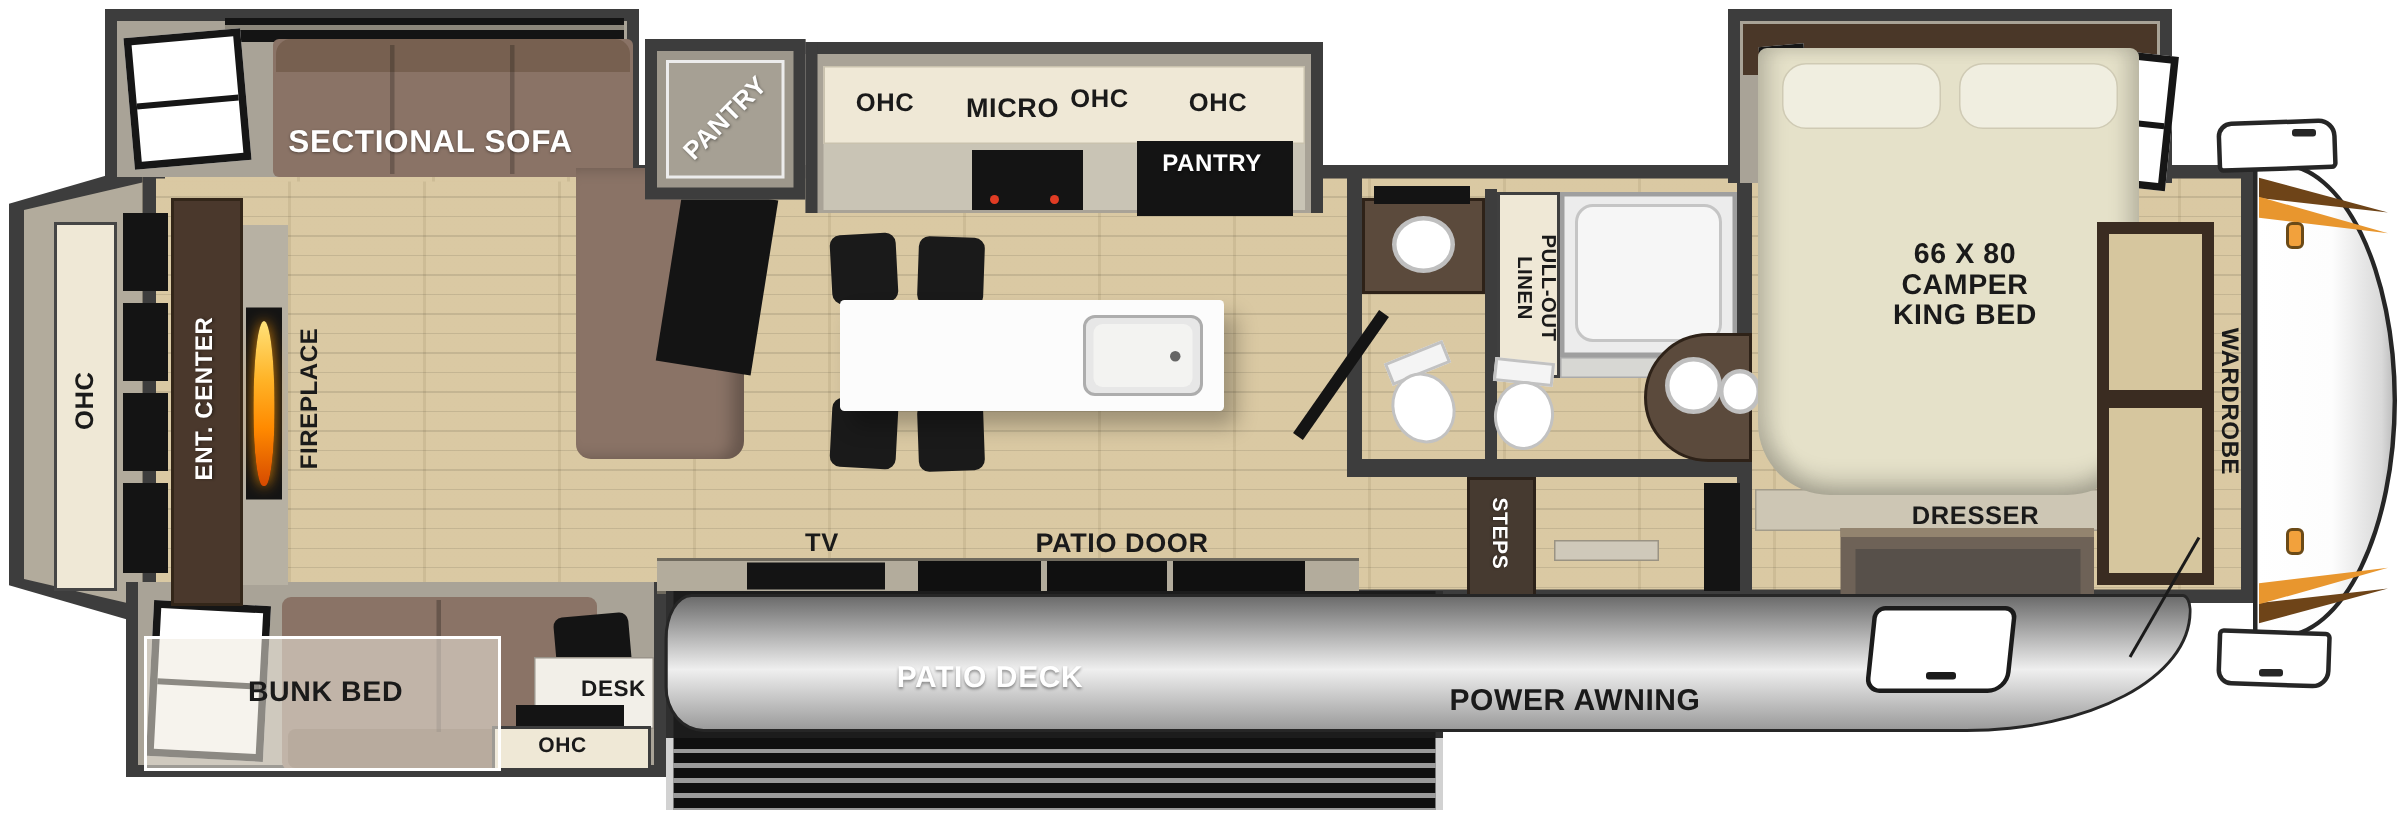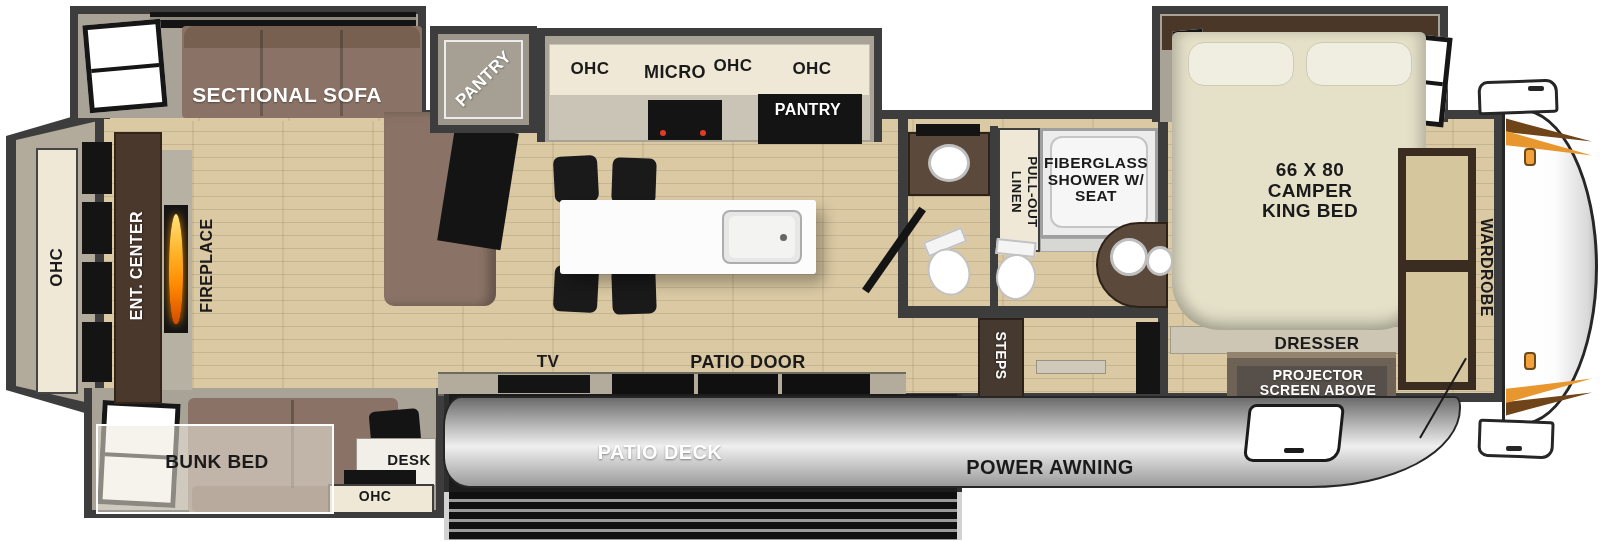--- a/index.html
+++ b/index.html
@@ -175,20 +175,18 @@
   <div class="lbl light ccw" style="left:57px;top:257px;width:160px;font-size:16px;">ENT. CENTER</div>
   <div class="lbl ccw" style="left:132px;top:257px;width:150px;font-size:16px;">FIREPLACE</div>
   <div class="lbl" style="left:137px;top:452px;width:160px;font-size:19px;">BUNK BED</div>
   <div class="lbl" style="left:369px;top:452px;width:80px;font-size:15px;">DESK</div>
   <div class="lbl" style="left:340px;top:489px;width:70px;font-size:14px;">OHC</div>
   <div class="lbl" style="left:523px;top:353px;width:50px;font-size:17px;">TV</div>
   <div class="lbl" style="left:668px;top:353px;width:160px;font-size:18px;">PATIO DOOR</div>
   <div class="lbl" style="left:940px;top:457px;width:220px;font-size:20px;">POWER AWNING</div>
   <div class="lbl light" style="left:570px;top:442px;width:180px;font-size:20px;">PATIO DECK</div>
   <div class="lbl wrap cw" style="left:976px;top:173px;width:90px;height:38px;font-size:13.5px;line-height:1.2;">PULL-OUT LINEN</div>
-  <div class="lbl wrap" style="left:1026px;top:155px;width:140px;font-size:15.5px;">FIBERGLASS SHOWER W/ SEAT</div>
   <div class="lbl light cw" style="left:960px;top:348px;width:80px;font-size:14px;">STEPS</div>
   <div class="lbl wrap" style="left:1250px;top:160px;width:120px;font-size:19px;">66 X 80 CAMPER KING BED</div>
   <div class="lbl" style="left:1257px;top:335px;width:120px;font-size:17px;">DRESSER</div>
-  <div class="lbl light wrap" style="left:1243px;top:368px;width:150px;font-size:14px;">PROJECTOR SCREEN ABOVE</div>
   <div class="lbl cw" style="left:1411px;top:259px;width:150px;font-size:16px;">WARDROBE</div>
 
 </div>
 
 </body></html>

